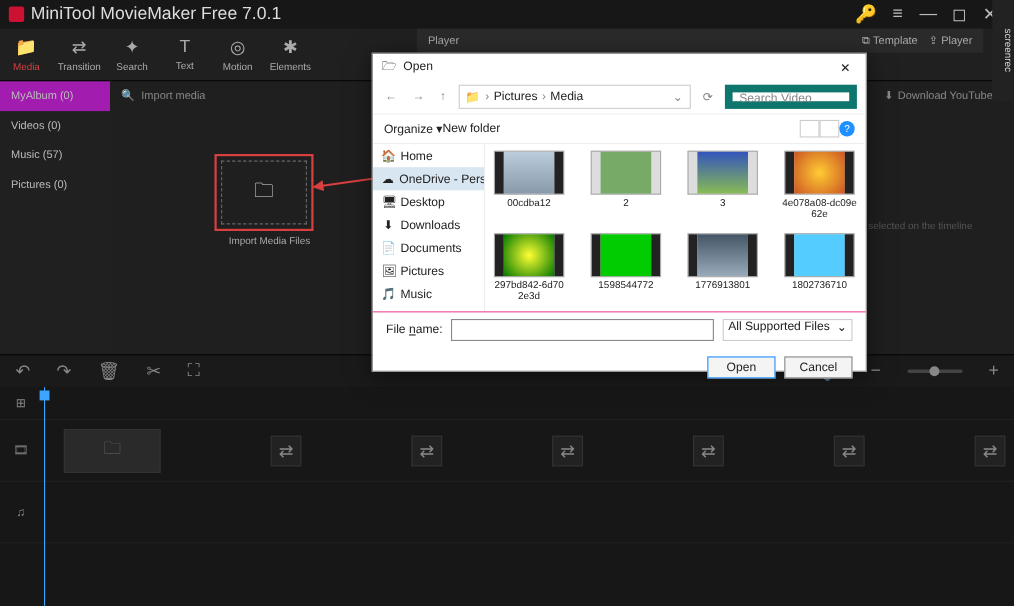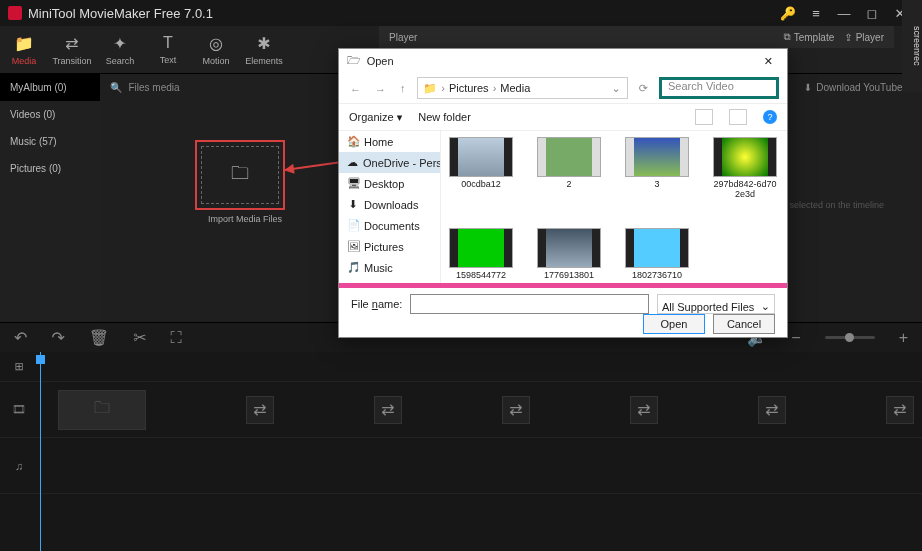--- a/index.html
+++ b/index.html
@@ -1,29 +1,29 @@
 <!DOCTYPE html>
 <html><head>
 <meta charset="utf-8">
 <style>
 *{margin:0;padding:0;box-sizing:border-box;font-family:"Segoe UI",Arial,sans-serif;user-select:none}
 body{background:#1a1a1a;width:922px;height:551px;overflow:hidden;position:relative}
-.titlebar{height:26px;background:#171717;display:flex;align-items:center;padding:0 8px;color:#ddd;font-size:13px}
+.titlebar{height:26px;background:#171717;display:flex;align-items:center;padding:0 8px;color:#ddd;font-size:16px}
 .titlebar .logo{width:14px;height:14px;background:#c13;border-radius:2px;margin-right:6px}
 .titlebar .spacer{flex:1}
 .titlebar .tbtn{width:28px;text-align:center;color:#bbb;cursor:pointer}
 .key-icon{color:#f4c430}
 .toolbar{height:48px;background:#202020;display:flex;border-bottom:1px solid #000}
 .tbitem{width:48px;display:flex;flex-direction:column;align-items:center;justify-content:center;color:#aaa;font-size:9px;cursor:pointer;gap:3px}
 .tbitem.active{color:#d84040}
 .tbitem .ico{font-size:16px}
 .main{display:flex;height:248px}
 .sidebar{width:100px;background:#202020}
 .sbitem{padding:8px 10px;color:#bbb;font-size:10px;cursor:pointer}
-.sbitem.active{background:#000000}
+.sbitem.active{background:#a21caf}
 .content{flex:1;background:#1f1f1f;position:relative}
 .searchbar{height:26px;display:flex;align-items:center;padding:0 10px;color:#888;font-size:10px;gap:6px}
 .searchbar .dl{margin-left:auto;display:flex;align-items:center;gap:4px}
 .importbox{position:absolute;left:95px;top:66px;width:100px}
 .importframe{width:90px;height:70px;border:2px solid #d84040;display:flex;align-items:center;justify-content:center;position:relative}
 .importdash{position:absolute;inset:4px;border:1px dashed #666}
 .importframe .foldericon{color:#ddd;font-size:18px}
 .importlabel{color:#aaa;font-size:9px;text-align:center;margin-top:4px}
 .arrow{position:absolute;left:185px;top:95px;width:170px;height:2px;background:#d84040;transform:rotate(-8deg);transform-origin:left}
 .arrow::before{content:"";position:absolute;left:-6px;top:-4px;border:5px solid transparent;border-right:10px solid #d84040}
@@ -46,45 +46,45 @@
 .tbtn2{width:28px;height:28px;background:#222;border:1px solid #333;display:flex;align-items:center;justify-content:center;color:#888;margin-left:100px}
 .scrn{position:absolute;right:0;top:0;width:20px;height:92px;background:#222;color:#ddd;font-size:9px;writing-mode:vertical-rl;text-align:center;padding:4px 0;border-radius:0 0 0 4px}
 
 .dialog{position:absolute;left:338px;top:48px;width:450px;height:290px;background:#fff;border:1px solid #888;box-shadow:0 4px 20px rgba(0,0,0,.5);font-size:11px;color:#222;display:flex;flex-direction:column}
 .dtitle{height:24px;display:flex;align-items:center;padding:0 8px;gap:6px}
 .dtitle .dclose{margin-left:auto;cursor:pointer;padding:0 6px}
 .dnav{height:30px;display:flex;align-items:center;padding:0 8px;gap:8px}
 .dnav .navbtn{color:#888;cursor:pointer;padding:0 3px}
 .dnav .path{flex:1;height:22px;border:1px solid #ccc;display:flex;align-items:center;padding:0 6px;gap:4px}
 .dnav .path .chev{color:#888}
-.dnav .search{width:120px;height:22px;border:3px solid #0f766e;padding:0 6px;color:#888}
-.dorg{height:28px;border-top:1px solid #eee;border-bottom:1px solid #eee;display:flex;align-items:center;padding:0 10px;gap:16px}
+.dnav .search{width:120px;height:22px;border:7px solid #0f766e;padding:0 6px;color:#888}
+.dorg{height:28px;border-top:1px solid #eee;border-bottom:1px solid #eee;display:flex;align-items:center;padding:0 10px;}
 .dorg .spacer{flex:1}
 .dorg .vbtn{width:18px;height:16px;border:1px solid #ccc;cursor:pointer}
 .dorg .help{width:14px;height:14px;border-radius:50%;background:#1e90ff;color:#fff;font-size:9px;display:flex;align-items:center;justify-content:center}
 .dbody{flex:1;display:flex;overflow:hidden}
 .dside{width:102px;border-right:1px solid #eee;overflow:hidden}
 .dsitem{padding:4px 8px;display:flex;align-items:center;gap:5px;cursor:pointer;white-space:nowrap}
 .dsitem.sel{background:#d8e6f2}
 .dsitem .dico{width:12px;text-align:center}
 .dfiles{flex:1;padding:6px;overflow:hidden;position:relative}
-.fgrid{display:flex;flex-wrap:wrap;gap:28px 20px}
+.fgrid{display:flex;flex-wrap:wrap;gap:12px 20px}
 .fitem{width:68px;display:flex;flex-direction:column;align-items:center}
 .thumb{width:64px;height:40px;background:#ddd;position:relative;border:1px solid #aaa}
 .thumb.film::before,.thumb.film::after{content:"";position:absolute;top:0;bottom:0;width:8px;background:#222}
 .thumb.film::before{left:0}
 .thumb.film::after{right:0}
 .thumb .inner{position:absolute;inset:0 8px;background-size:cover}
 .fname{font-size:9px;text-align:center;margin-top:3px;word-break:break-all;line-height:1.1}
-.dfooter{height:54px;border-top:5px solid #ec4899;padding:6px 12px;display:flex;flex-direction:column;gap:0}
+.dfooter{height:54px;border-top:1px solid #ec4899;padding:6px 12px;display:flex;flex-direction:column;gap:14px}
 .frow{display:flex;align-items:center;gap:8px}
 .frow .lbl{white-space:nowrap}
 .frow .lbl u{text-decoration:underline}
 .finput{flex:1;height:20px;border:1px solid #888;padding:0 4px}
-.ftype{width:118px;height:20px;border:1px solid #ccc;padding:0 4px;display:flex;align-items:flex-end}
+.ftype{width:118px;height:20px;border:1px solid #ccc;padding:0 4px;display:flex;align-items:flex-start}
 .fbtns{display:flex;gap:8px;justify-content:flex-end}
 .fbtn{width:62px;height:20px;border:1px solid #888;background:#f4f4f4;cursor:pointer;display:flex;align-items:center;justify-content:center}
 .fbtn.primary{border:1px solid #1e90ff}
 .t1 .inner{background:linear-gradient(#bcd,#89a)}
 .t2 .inner{background:#7a6}
 .t3 .inner{background:linear-gradient(#35b,#8b5)}
 .t4 .inner{background:radial-gradient(circle,#fc3,#c52)}
 .t5 .inner{background:radial-gradient(circle,#ff3,#070)}
 .t6 .inner{background:#0c0}
 .t7 .inner{background:linear-gradient(#456,#9ab)}
@@ -141,21 +141,21 @@
 <div class="main">
   <div class="sidebar" id="sidebar">
       <div class="sbitem active">MyAlbum (0)</div>
       <div class="sbitem">Videos (0)</div>
       <div class="sbitem">Music (57)</div>
       <div class="sbitem">Pictures (0)</div>
     </div>
   <div class="content">
     <div class="searchbar">
       <span>🔍</span>
-      <span>Files media</span>
+      <span>Import media</span>
       <span class="dl">⬇ <span>Download YouTube V</span></span>
     </div>
     <div class="importbox">
       <div class="importframe">
         <div class="importdash"></div>
         <span class="foldericon">🗀</span>
       </div>
       <div class="importlabel">Import Media Files</div>
     </div>
     <div class="arrow"></div>
@@ -277,20 +277,26 @@
             </div>
             <div class="fname">2</div>
           </div>
           <div class="fitem">
             <div class="thumb t3">
               <div class="inner"></div>
             </div>
             <div class="fname">3</div>
           </div>
           <div class="fitem">
+            <div class="thumb film t4">
+              <div class="inner"></div>
+            </div>
+            <div class="fname">4e078a08-dc09e62e</div>
+          </div>
+          <div class="fitem">
             <div class="thumb film t5">
               <div class="inner"></div>
             </div>
             <div class="fname">297bd842-6d702e3d</div>
           </div>
           <div class="fitem">
             <div class="thumb film t6">
               <div class="inner"></div>
             </div>
             <div class="fname">1598544772</div>

